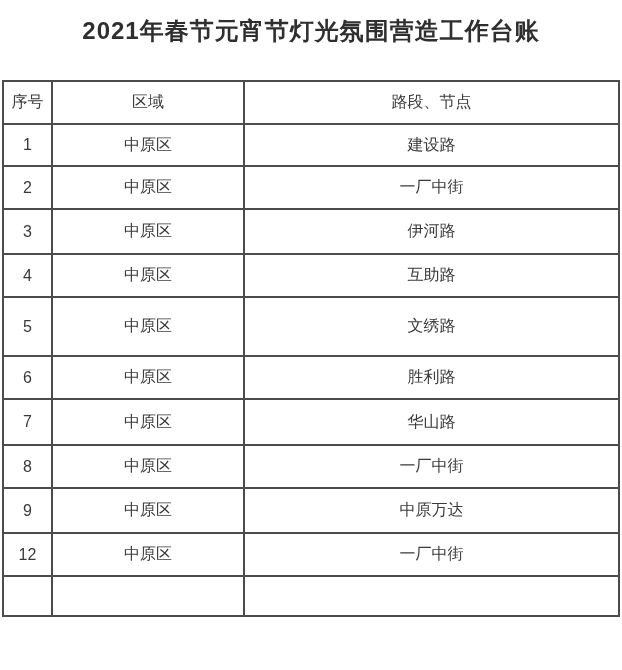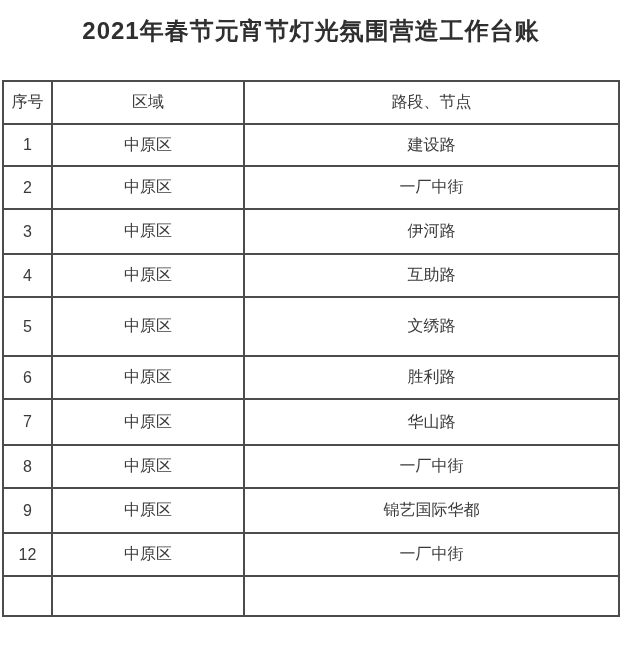--- a/index.html
+++ b/index.html
@@ -112,21 +112,21 @@
       <td>华山路</td>
     </tr>
     <tr>
       <td>8</td>
       <td>中原区</td>
       <td>一厂中街</td>
     </tr>
     <tr>
       <td>9</td>
       <td>中原区</td>
-      <td>锦艺国际华都</td>
+      <td>中原万达</td>
     </tr>
     <tr>
       <td>12</td>
       <td>中原区</td>
       <td>一厂中街</td>
     </tr>
     <tr class="partial">
       <td></td>
       <td></td>
       <td></td>

